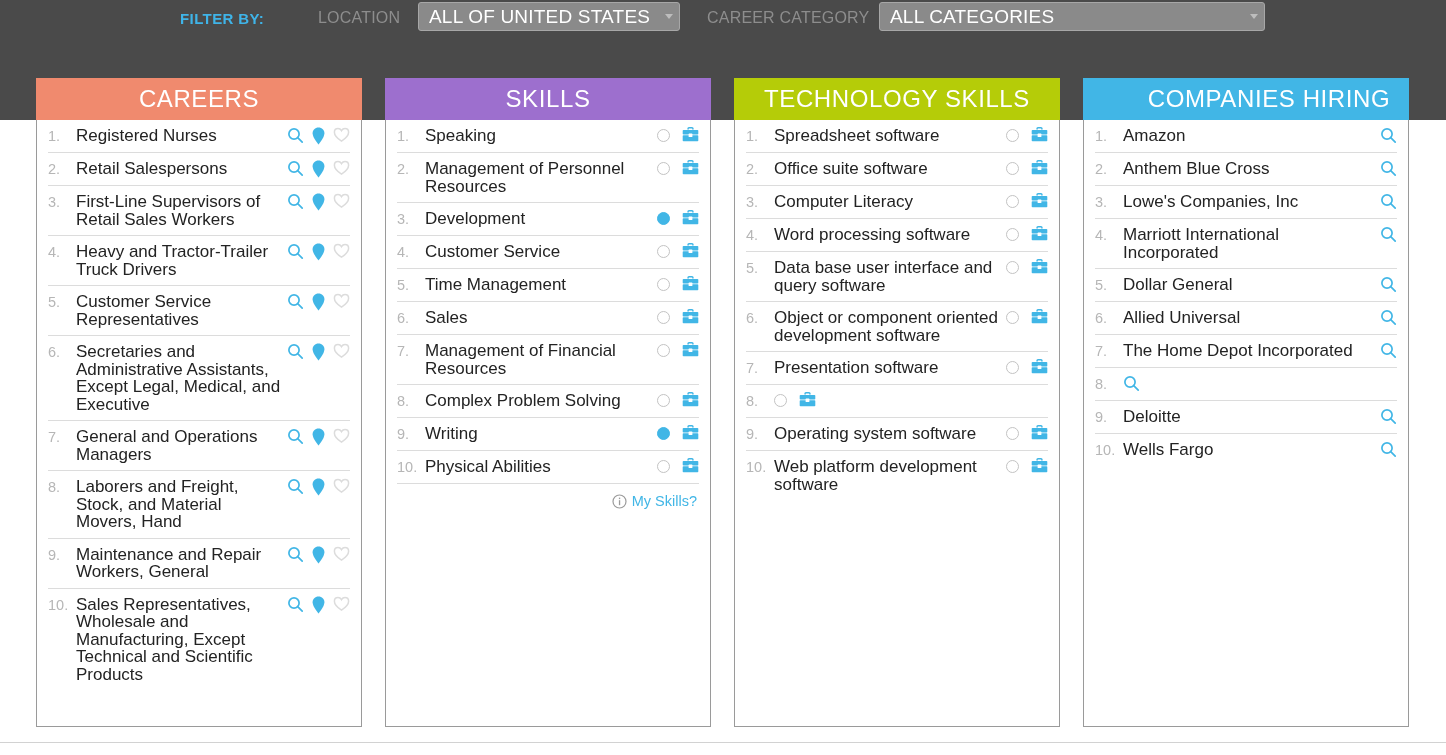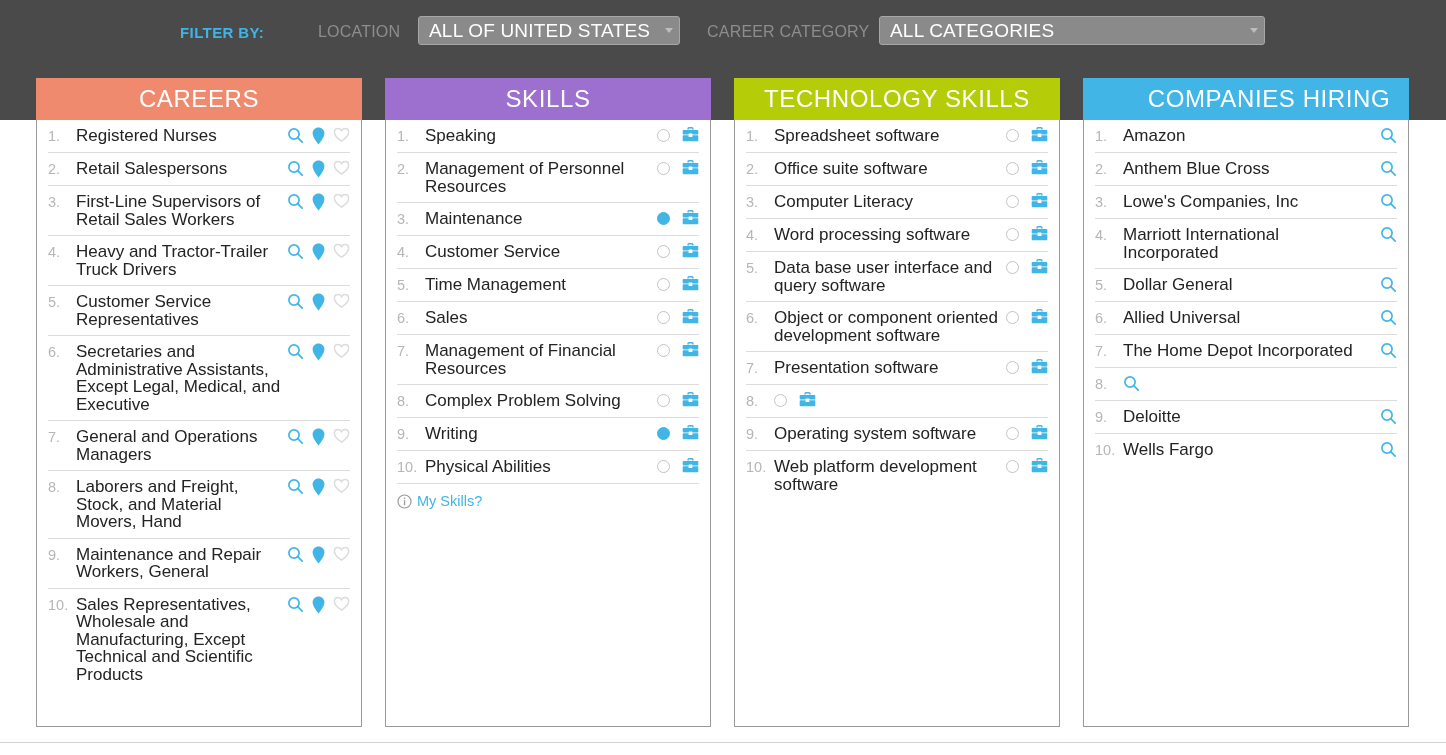--- a/index.html
+++ b/index.html
@@ -22,21 +22,21 @@
   .filter-bar {
     position: absolute;
     left: 0; top: 0;
     width: 1446px;
     height: 120px;
     background: #4a4a4a;
   }
 
   .filter-row {
     position: absolute;
-    left: 0; top: 14px;
+    left: 0; top: 0;
     width: 1446px;
     height: 36px;
     display: flex;
     align-items: center;
   }
 
   .filter-by-label {
     position: absolute;
     left: 180px;
     font-size: 15px;
@@ -200,20 +200,21 @@
     border-color: #41b6e6;
   }
 
   .icons-2 { gap: 12px; }
   .icons-1 { gap: 0; }
 
   
   .skills-footer {
     display: flex;
     align-items: center;
+    justify-content: flex-end;
     gap: 5px;
     padding: 9px 2px 0 0;
   }
   .skills-footer .link-text {
     font-size: 14.5px;
     color: #41b6e6;
     cursor: pointer;
   }
 
   .bottom-rule {
@@ -506,21 +507,21 @@
                   <path d="M6.1 2.6 L6.1 1.6 C6.1 1.1 6.5 0.8 7.0 0.8 L10.0 0.8 C10.5 0.8 10.9 1.1 10.9 1.6 L10.9 2.6" fill="none" stroke="#41b6e6" stroke-width="1.5"></path>
                   <rect x="0.7" y="2.9" width="15.6" height="4.6" rx="0.8" fill="#41b6e6"></rect>
                   <rect x="0.7" y="8.3" width="15.6" height="5.9" rx="0.8" fill="#41b6e6"></rect>
                   <rect x="6.6" y="6.6" width="3.8" height="3.4" rx="0.6" fill="#ffffff"></rect>
                 </svg>
               </span>
             </span>
           </div>
           <div class="list-item">
             <span class="item-num">3.</span>
-            <span class="item-label">Maintenance</span>
+            <span class="item-label">Development</span>
             <span class="item-icons icons-2">
               <span class="radio on"></span>
               <span class="icon">
                 <svg width="17" height="15" viewBox="0 0 17 15">
                   <path d="M6.1 2.6 L6.1 1.6 C6.1 1.1 6.5 0.8 7.0 0.8 L10.0 0.8 C10.5 0.8 10.9 1.1 10.9 1.6 L10.9 2.6" fill="none" stroke="#41b6e6" stroke-width="1.5"></path>
                   <rect x="0.7" y="2.9" width="15.6" height="4.6" rx="0.8" fill="#41b6e6"></rect>
                   <rect x="0.7" y="8.3" width="15.6" height="5.9" rx="0.8" fill="#41b6e6"></rect>
                   <rect x="6.6" y="6.6" width="3.8" height="3.4" rx="0.6" fill="#ffffff"></rect>
                 </svg>
               </span>

